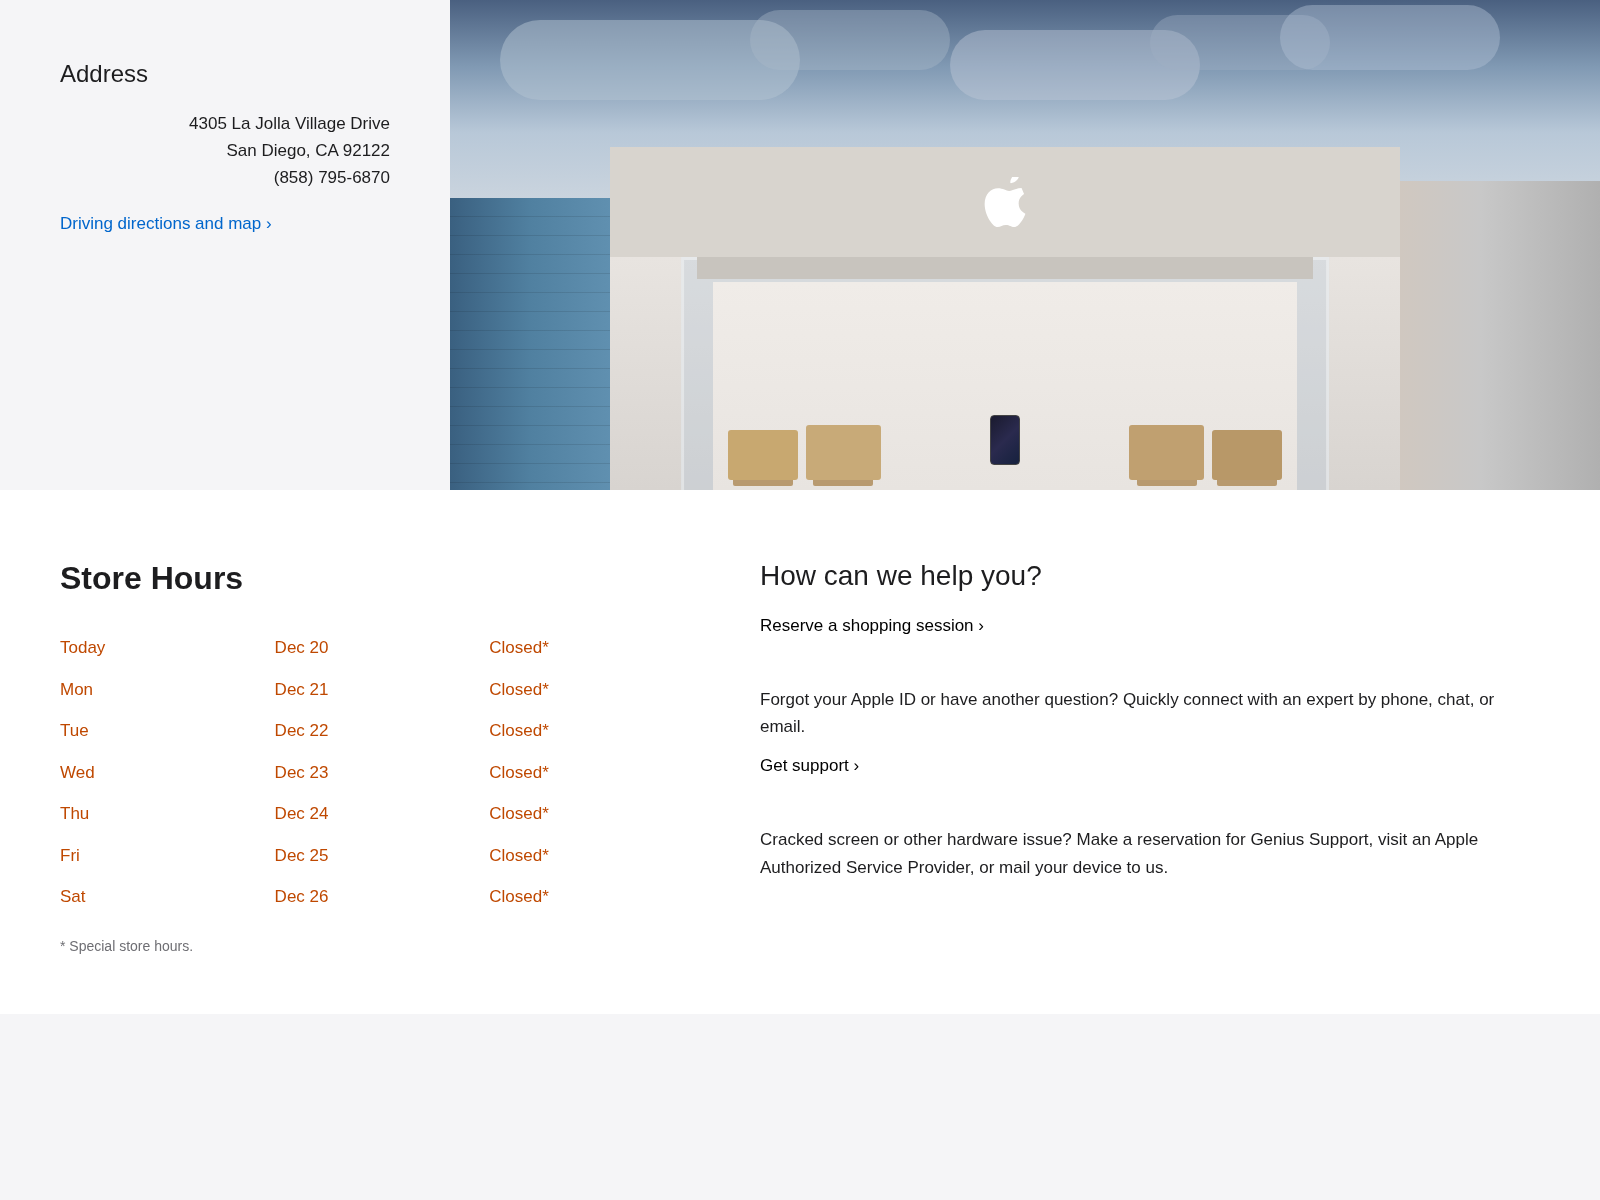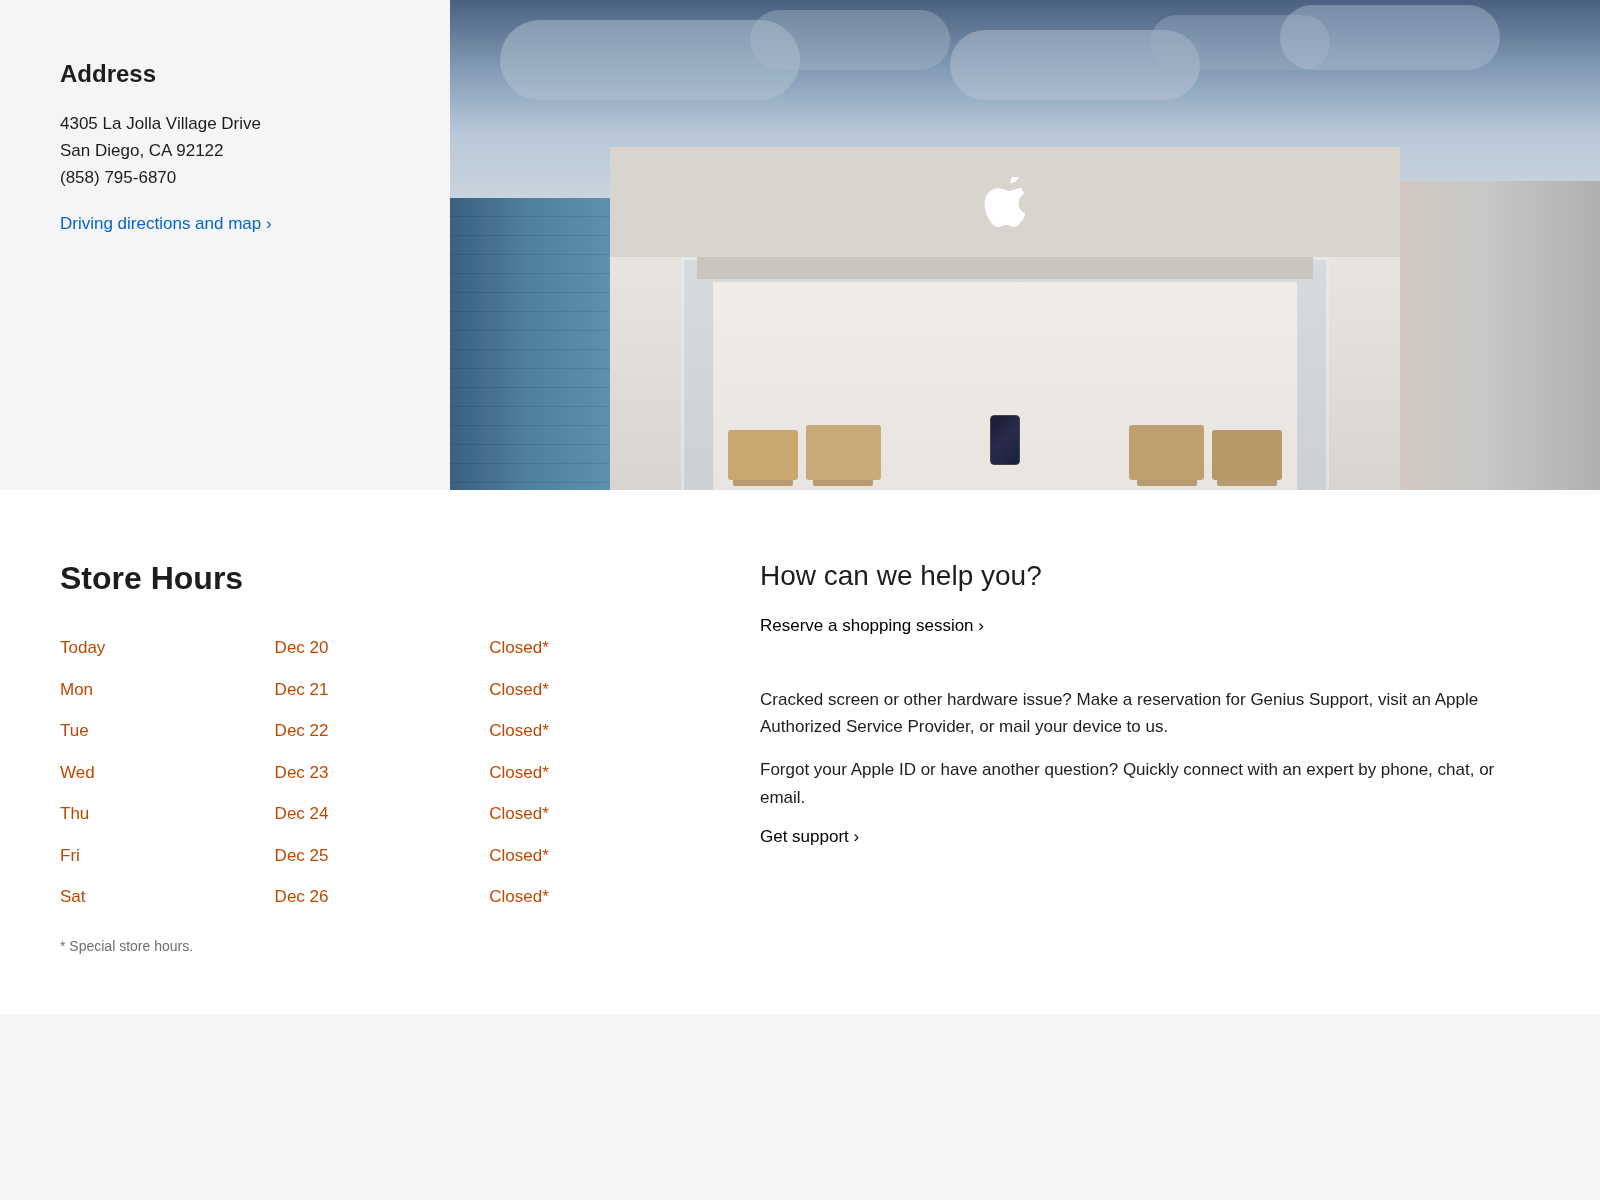--- a/index.html
+++ b/index.html
@@ -20,30 +20,31 @@
 
     .address-panel {
       width: 450px;
       background: #f5f5f7;
       padding: 60px 60px 40px 60px;
       flex-shrink: 0;
     }
 
     .address-heading {
       font-size: 24px;
-      font-weight: 700;
+      font-weight: 400;
       color: #1d1d1f;
       margin-bottom: 22px;
     }
 
     .address-text {
       font-size: 17px;
       line-height: 1.6;
       color: #1d1d1f;
       margin-bottom: 22px;
+      text-align: right;
     }
 
     .directions-link {
       color: #0066cc;
       font-size: 17px;
       text-decoration: none;
       cursor: pointer;
     }
 
     .store-image {
@@ -438,22 +439,22 @@
   </div>
 
   <div class="help-panel">
     <h2 class="help-heading">How can we help you?</h2>
 
     <div class="help-section">
       <a class="help-link" href="#">Reserve a shopping session ›</a>
     </div>
 
     <div class="help-section">
-      <p class="help-text">Cracked screen or other hardware issue? Make a reservation for Genius Support, visit an Apple Authorized Service Provider, or mail your device to us.</p>
-    </div>
-
-    <div class="help-section">
       <p class="help-text">Forgot your Apple ID or have another question? Quickly connect with an expert by phone, chat, or email.</p>
       <a class="help-link" href="#">Get support ›</a>
     </div>
+
+    <div class="help-section">
+      <p class="help-text">Cracked screen or other hardware issue? Make a reservation for Genius Support, visit an Apple Authorized Service Provider, or mail your device to us.</p>
+    </div>
   </div>
 
 </div>
 
 </body></html>

